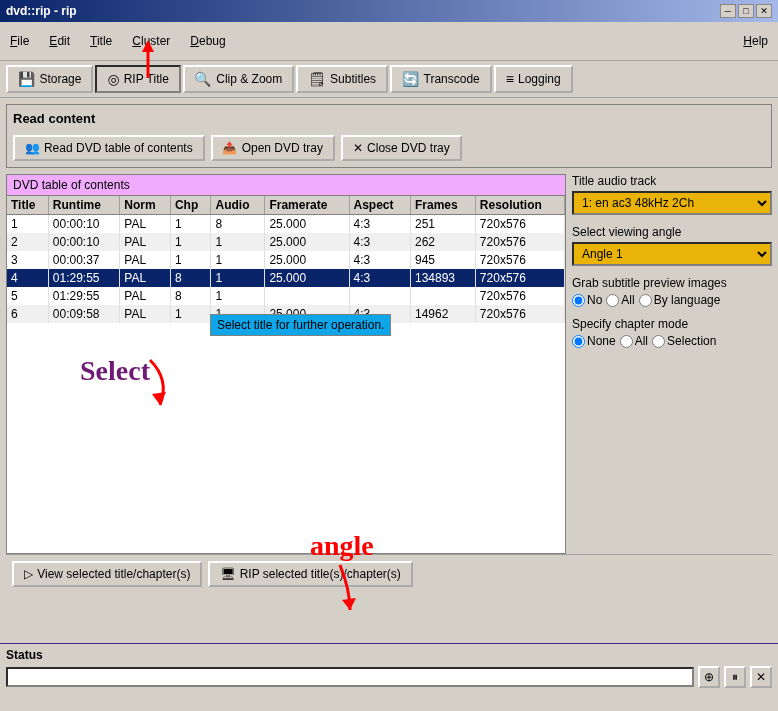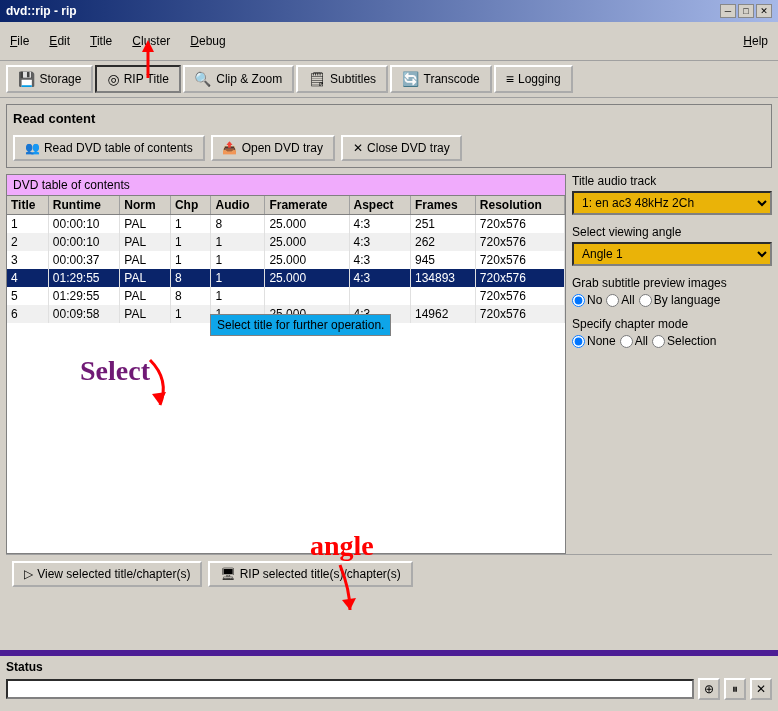--- a/index.html
+++ b/index.html
@@ -167,25 +167,25 @@
     .radio-item input { margin: 0; }
     .bottom-buttons {
       padding: 6px;
       display: flex;
       gap: 6px;
       background: #d4d0c8;
       border-top: 1px solid #a0a0a0;
     }
     .status-bar {
       position: absolute;
-      bottom: 9px;
+      bottom: 16px;
       left: 0;
       right: 0;
       background: #d4d0c8;
-      border-top: 6px solid #4c1d95;
+      border-top: 1px solid #4c1d95;
       padding: 4px 6px;
       height: 52px;
     }
     .status-title {
       font-weight: bold;
       font-size: 12px;
       margin-bottom: 4px;
     }
     .status-content {
       display: flex;

